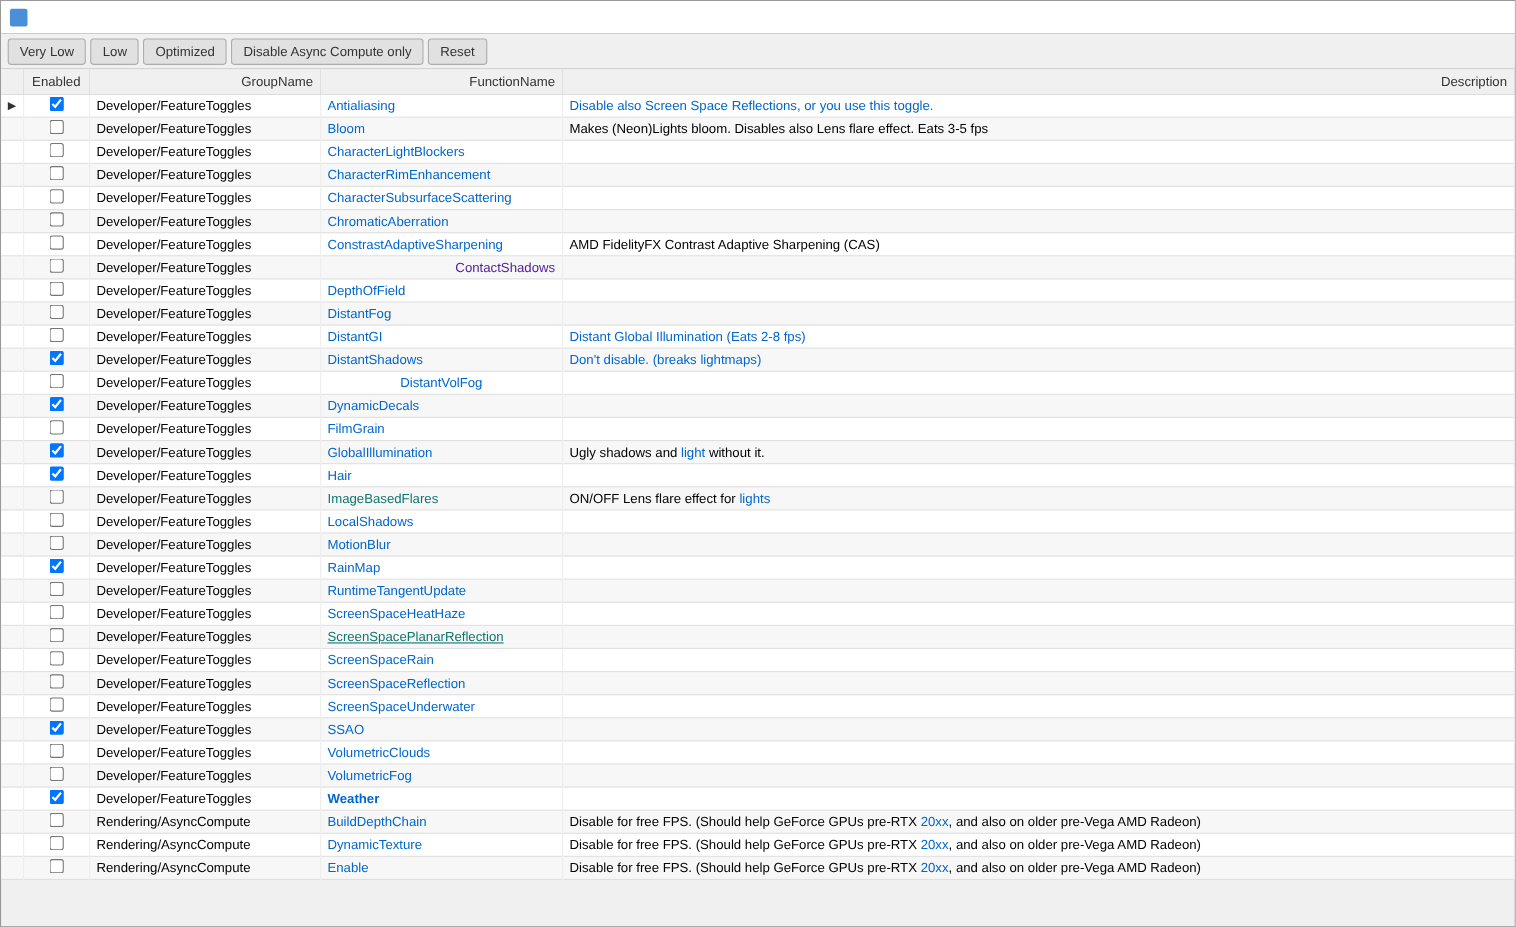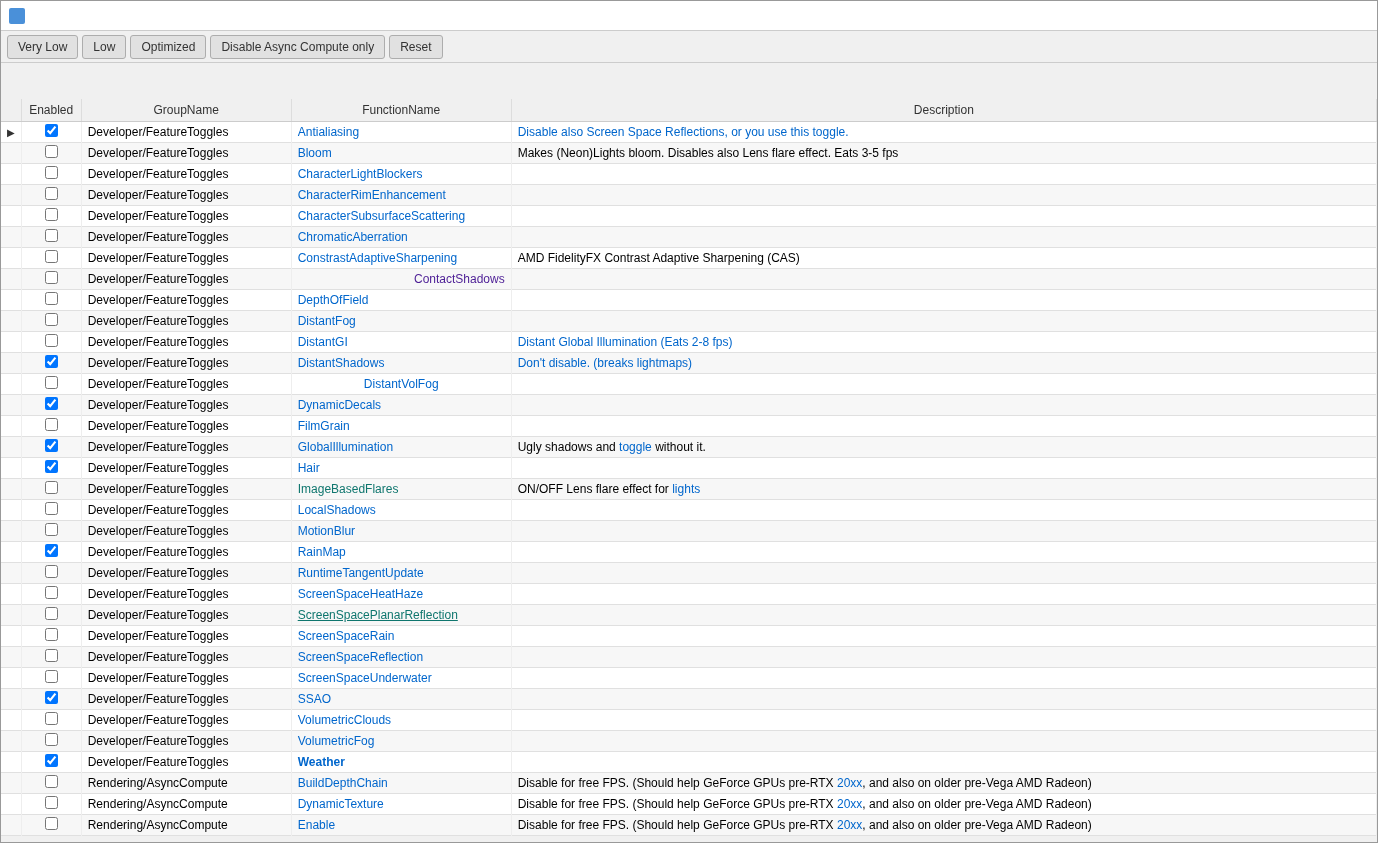--- a/index.html
+++ b/index.html
@@ -80,34 +80,33 @@
     .content {
       flex: 1;
       overflow: hidden;
       display: flex;
       flex-direction: column;
     }
     .table-container {
       flex: 1;
       overflow-y: scroll;
       overflow-x: hidden;
-      margin-top: 36px;
     }
     table {
       width: 100%;
       border-collapse: collapse;
     }
     thead tr {
       background: #f0f0f0;
       position: sticky;
       top: 0;
       z-index: 10;
     }
     thead th {
-      text-align: center;
+      text-align: right;
       padding: 4px 6px;
       border-bottom: 1px solid #ccc;
       border-right: 1px solid #ddd;
       font-weight: normal;
       font-size: 12px;
       color: #333;
       background: #f0f0f0;
       white-space: nowrap;
     }
     tbody tr {
@@ -282,21 +281,21 @@
               <td class="col-enabled checkbox-cell"><input type="checkbox" style=""></td>
               <td class="col-group">Developer/FeatureToggles</td>
               <td class="col-function" style="color: rgb(0, 102, 204);">FilmGrain</td>
               <td class="col-desc"></td>
             </tr>
             <tr>
               <td class="col-arrow arrow-cell"></td>
               <td class="col-enabled checkbox-cell"><input type="checkbox" checked="" style=""></td>
               <td class="col-group">Developer/FeatureToggles</td>
               <td class="col-function" style="color: rgb(0, 102, 204);">GlobalIllumination</td>
-              <td class="col-desc"><span>Ugly shadows and </span><span style="color: rgb(0, 102, 204);">toggle</span><span> without it.</span></td>
+              <td class="col-desc"><span>Ugly shadows and </span><span style="color: rgb(0, 102, 204);">light</span><span> without it.</span></td>
             </tr>
             <tr>
               <td class="col-arrow arrow-cell"></td>
               <td class="col-enabled checkbox-cell"><input type="checkbox" checked="" style=""></td>
               <td class="col-group">Developer/FeatureToggles</td>
               <td class="col-function" style="color: rgb(0, 102, 204);">Hair</td>
               <td class="col-desc"></td>
             </tr>
             <tr>
               <td class="col-arrow arrow-cell"></td>

